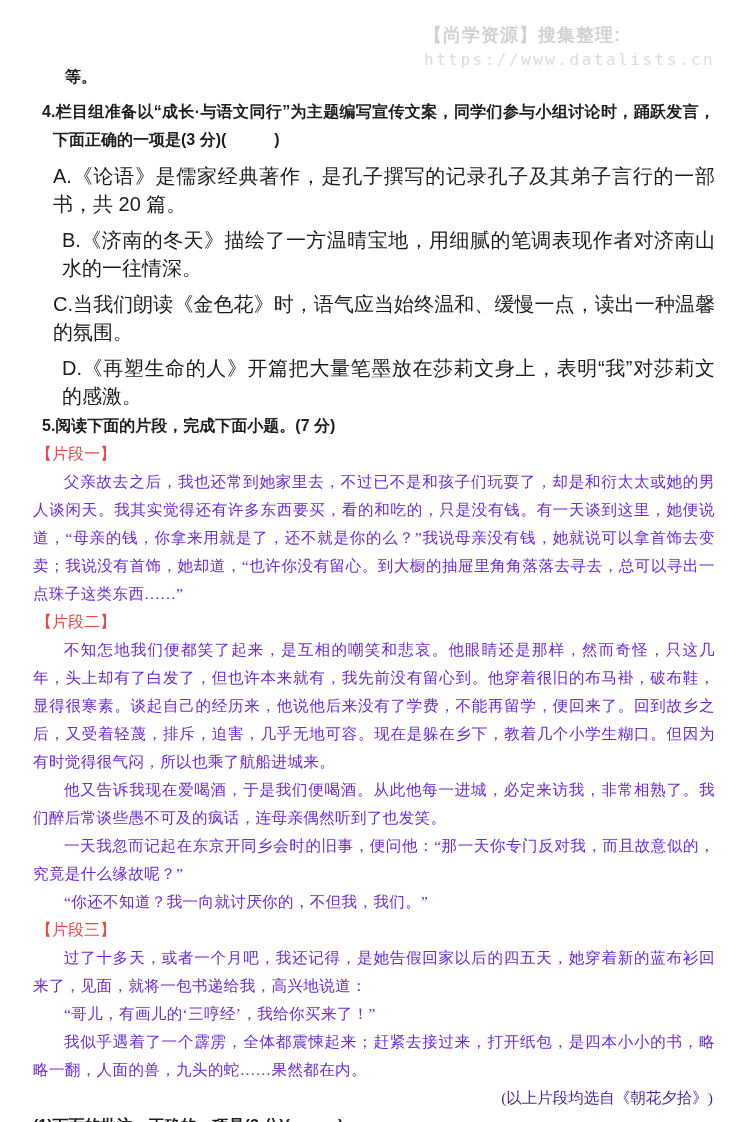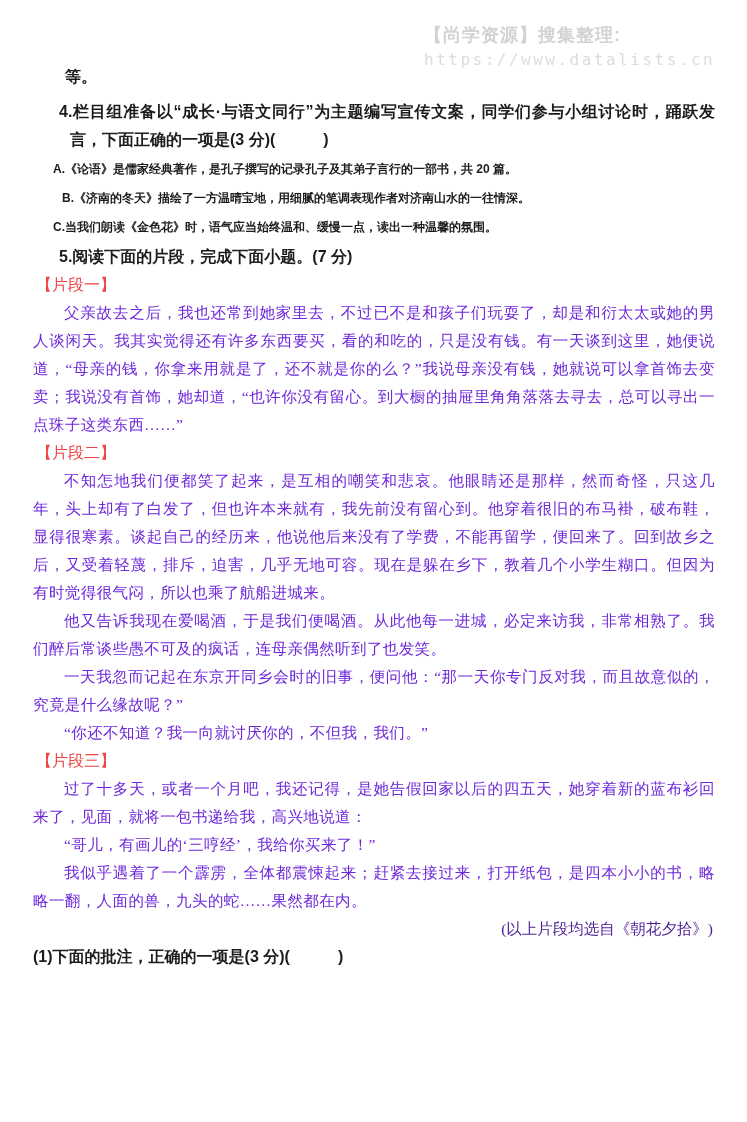--- a/index.html
+++ b/index.html
@@ -39,35 +39,35 @@
     width: 747px;
     padding: 63px 32px 0 33px;
     line-height: 28px;
   }
   .tail-line {
     margin-left: 32px;
     font-weight: bold;
     font-size: 16px;
   }
   .stem {
-    margin-left: 26px;
+    margin-left: 9px;
     padding-left: 11px;
     text-indent: -11px;
     font-weight: bold;
     font-size: 16px;
     text-align: justify;
   }
   .stem.q4 { margin-top: 7px; }
   .stem.q5 { margin-top: 2px; }
   .stem.sub { margin-left: 0; padding-left: 0; text-indent: 0; }
   .option {
     margin-left: 20px;
-    margin-top: 1px;
-    font-weight: bold;
-    font-size: 12px;
+    margin-top: 8px;
+    font-weight: normal;
+    font-size: 20px;
     text-align: justify;
   }
   .option.alt { margin-left: 29px; }
   .frag-title {
     margin-left: 3px;
     font-size: 16px;
     font-family: "Liberation Serif", "DejaVu Serif", serif;
     color: #ef4444;
   }
   .passage {
@@ -99,20 +99,21 @@
 
   <div class="content">
 
     <div class="tail-line">等。</div>
 
     <div class="stem q4">4.栏目组准备以“成长·与语文同行”为主题编写宣传文案，同学们参与小组讨论时，踊跃发言，下面正确的一项是(3 分)(　　　)</div>
 
     <div class="option">A.《论语》是儒家经典著作，是孔子撰写的记录孔子及其弟子言行的一部书，共 20 篇。</div>
     <div class="option alt">B.《济南的冬天》描绘了一方温晴宝地，用细腻的笔调表现作者对济南山水的一往情深。</div>
     <div class="option">C.当我们朗读《金色花》时，语气应当始终温和、缓慢一点，读出一种温馨的氛围。</div>
+    <div class="option alt">D.《再塑生命的人》开篇把大量笔墨放在莎莉文身上，表明“我”对莎莉文的感激。</div>
 
     <div class="stem q5">5.阅读下面的片段，完成下面小题。(7 分)</div>
 
     <div class="frag-title">【片段一】</div>
     <p class="passage">父亲故去之后，我也还常到她家里去，不过已不是和孩子们玩耍了，却是和衍太太或她的男人谈闲天。我其实觉得还有许多东西要买，看的和吃的，只是没有钱。有一天谈到这里，她便说道，“母亲的钱，你拿来用就是了，还不就是你的么？”我说母亲没有钱，她就说可以拿首饰去变卖；我说没有首饰，她却道，“也许你没有留心。到大橱的抽屉里角角落落去寻去，总可以寻出一点珠子这类东西……”</p>
 
     <div class="frag-title">【片段二】</div>
     <p class="passage">不知怎地我们便都笑了起来，是互相的嘲笑和悲哀。他眼睛还是那样，然而奇怪，只这几年，头上却有了白发了，但也许本来就有，我先前没有留心到。他穿着很旧的布马褂，破布鞋，显得很寒素。谈起自己的经历来，他说他后来没有了学费，不能再留学，便回来了。回到故乡之后，又受着轻蔑，排斥，迫害，几乎无地可容。现在是躲在乡下，教着几个小学生糊口。但因为有时觉得很气闷，所以也乘了航船进城来。</p>
     <p class="passage">他又告诉我现在爱喝酒，于是我们便喝酒。从此他每一进城，必定来访我，非常相熟了。我们醉后常谈些愚不可及的疯话，连母亲偶然听到了也发笑。</p>
     <p class="passage">一天我忽而记起在东京开同乡会时的旧事，便问他：“那一天你专门反对我，而且故意似的，究竟是什么缘故呢？”</p>

